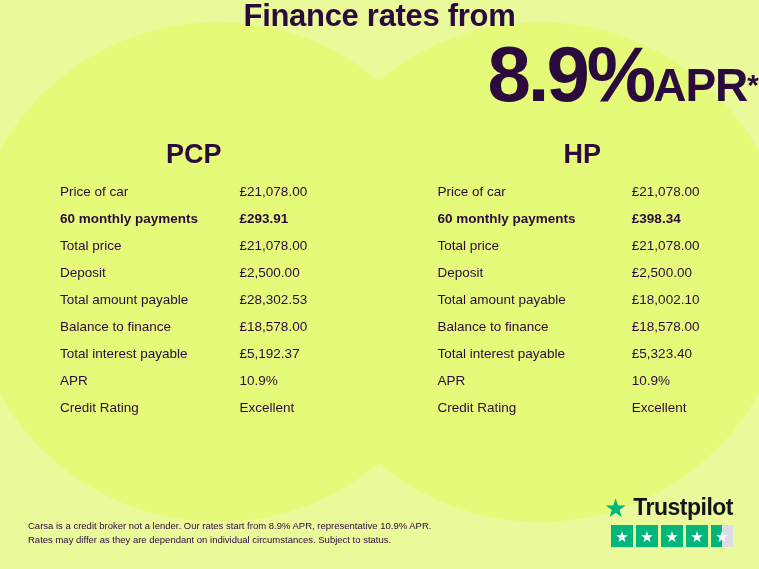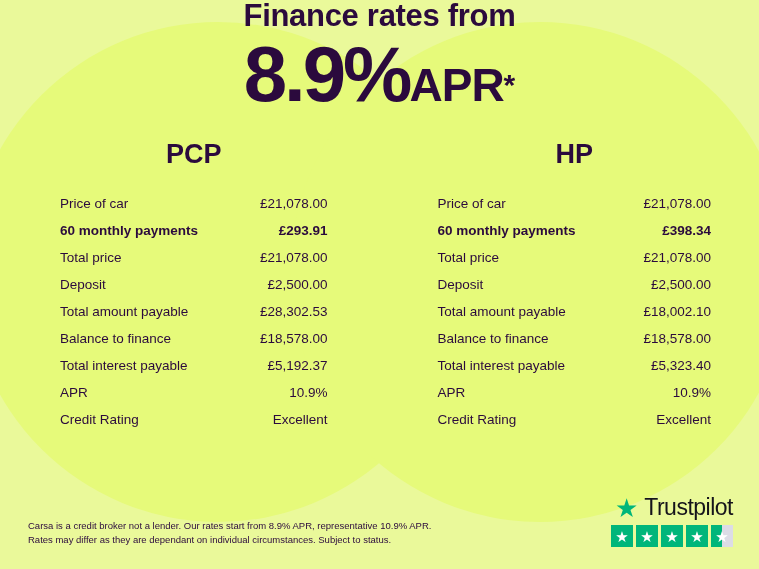--- a/index.html
+++ b/index.html
@@ -46,21 +46,21 @@
   }
   .headline {
     text-align: center;
     color: #2b0a3d;
     font-size: 31px;
     font-weight: bold;
     letter-spacing: -0.3px;
     line-height: 1;
   }
   .rate-row {
-    text-align: center;
+    text-align: right;
     color: #2b0a3d;
     margin-top: 4px;
     line-height: 1;
     white-space: nowrap;
   }
   .rate-big {
     font-size: 78px;
     font-weight: bold;
     letter-spacing: -3px;
     vertical-align: baseline;
@@ -79,40 +79,40 @@
   .columns {
     display: flex;
     margin-top: 26px;
     padding: 0 0px;
   }
   .col {
     width: 50%;
     box-sizing: border-box;
   }
   .col-left { padding: 0 52px 0 60px; }
-  .col-right { padding: 0 48px 0 58px; }
+  .col-right { padding: 0 32px 0 58px; }
   .col-title {
     text-align: center;
     color: #2b0a3d;
     font-size: 27px;
     font-weight: bold;
-    margin-bottom: 20px;
+    margin-bottom: 8px;
   }
   table.spec {
     width: 100%;
     border-collapse: collapse;
   }
   table.spec td {
     color: #2b0a3d;
     font-size: 13.5px;
     padding: 6px 0;
     vertical-align: top;
   }
   table.spec td.val {
-    text-align: right;
+    text-align: left;
     white-space: nowrap;
   }
   table.spec tr.bold td {
     font-weight: bold;
   }
   .footer {
     position: absolute;
     left: 0;
     bottom: 0;
     width: 759px;
@@ -136,21 +136,21 @@
   }
   .tp-head {
     display: flex;
     align-items: center;
     justify-content: flex-end;
     gap: 6px;
   }
   .tp-name {
     color: #15141b;
     font-size: 23px;
-    font-weight: normal;
+    font-weight: bold;
     letter-spacing: -0.5px;
   }
   .tp-star-black {
     color: #00b67a;
     font-size: 26px;
     line-height: 1;
   }
   .tp-stars {
     margin-top: 4px;
     display: flex;

